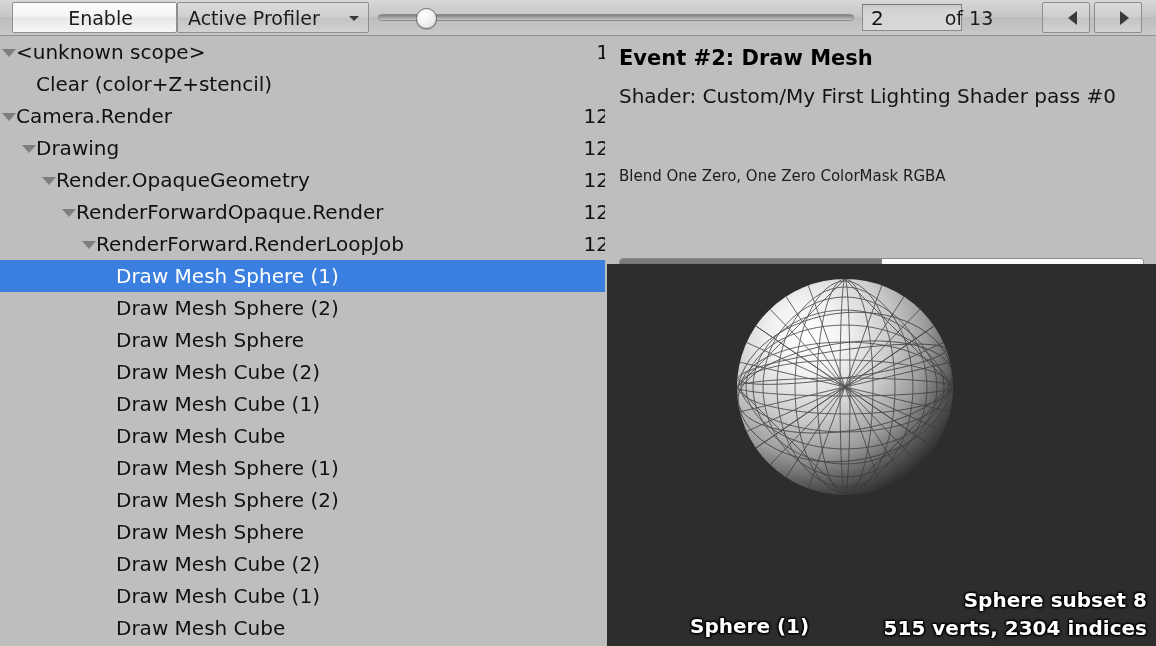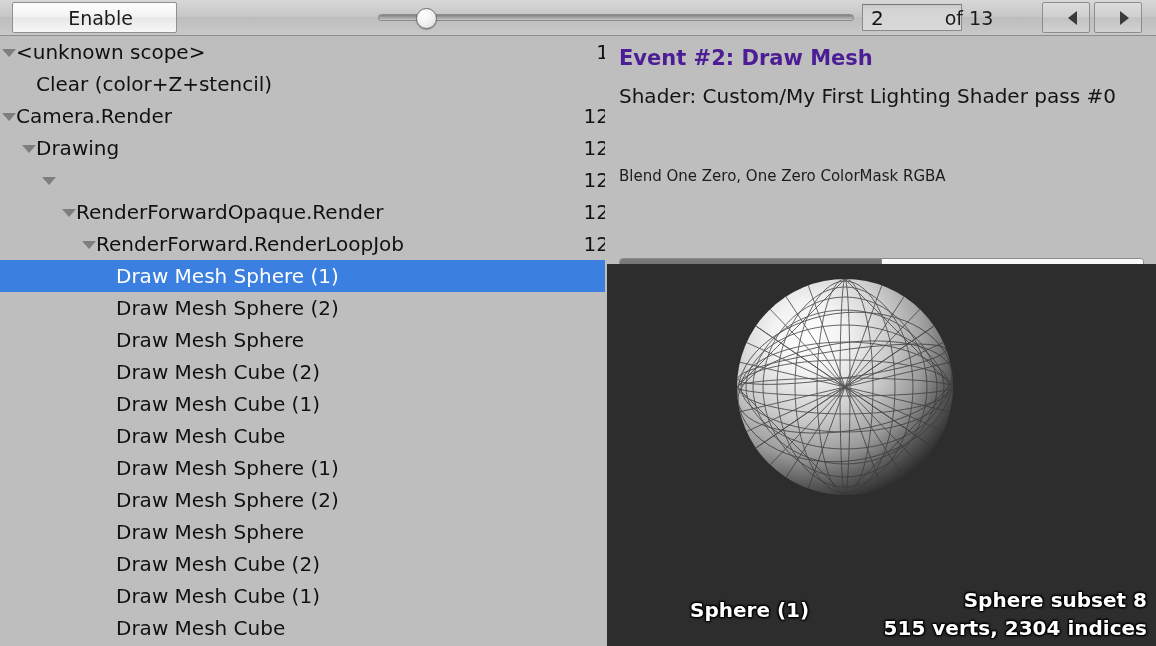--- a/index.html
+++ b/index.html
@@ -185,21 +185,21 @@
     position: absolute;
     left: 605px; top: 36px;
     width: 551px; height: 610px;
     background: #bebebe;
   }
   .event-title {
     position: absolute;
     left: 14px; top: 10px;
     font-size: 21px;
     font-weight: bold;
-    color: #4c1d95;
+    color: #000000;
   }
   .shader-line {
     position: absolute;
     left: 14px; top: 48px;
     font-size: 20px;
     color: #141414;
   }
   .state-line {
     position: absolute;
     left: 14px;
@@ -245,39 +245,43 @@
   }
   .preview-svg { display: block; }
   .preview-label {
     position: absolute;
     font-size: 20px;
     font-weight: bold;
     color: #ffffff;
     text-shadow: 1px 1px 2px #000, -1px 1px 2px #000, 1px -1px 2px #000, -1px -1px 2px #000;
     white-space: nowrap;
   }
-  .label-mesh { left: 83px; bottom: 24px; }
+  .label-mesh { left: 83px; bottom: 8px; }
   .label-subset {
     right: 9px; bottom: 34px;
   }
   .label-verts {
     right: 9px; bottom: 6px;
   }
 </style>
 </head>
 <body>
 
 <div class="app">
 
   <div class="toolbar">
 
     <div class="tb-btn enable-btn">
       <span>Enable</span>
     </div>
 
+    <div class="tb-btn profiler-btn">
+      <span>Active Profiler</span>
+      <span class="profiler-arrow"></span>
+    </div>
 
     <div class="slider-wrap">
       <div class="slider-track"></div>
       <div class="slider-knob"></div>
     </div>
 
     <div class="num-field">
       <span>2</span>
     </div>
 
@@ -305,20 +309,21 @@
         <span class="tree-label" style="left: 16px;">Camera.Render</span>
         <span class="tree-count">12</span>
       </div>
       <div class="tree-row">
         <span class="foldout" style="left: 22px;"></span>
         <span class="tree-label" style="left: 36px;">Drawing</span>
         <span class="tree-count">12</span>
       </div>
       <div class="tree-row">
         <span class="foldout" style="left: 42px;"></span>
+        <span class="tree-label" style="left: 56px;">Render.OpaqueGeometry</span>
         <span class="tree-count">12</span>
       </div>
       <div class="tree-row">
         <span class="foldout" style="left: 62px;"></span>
         <span class="tree-label" style="left: 76px;">RenderForwardOpaque.Render</span>
         <span class="tree-count">12</span>
       </div>
       <div class="tree-row">
         <span class="foldout" style="left: 82px;"></span>
         <span class="tree-label" style="left: 96px;">RenderForward.RenderLoopJob</span>

